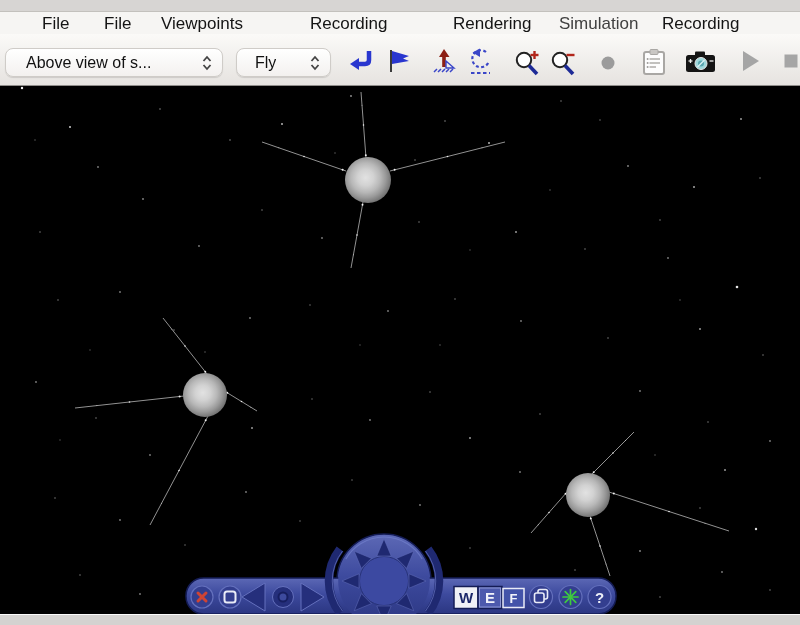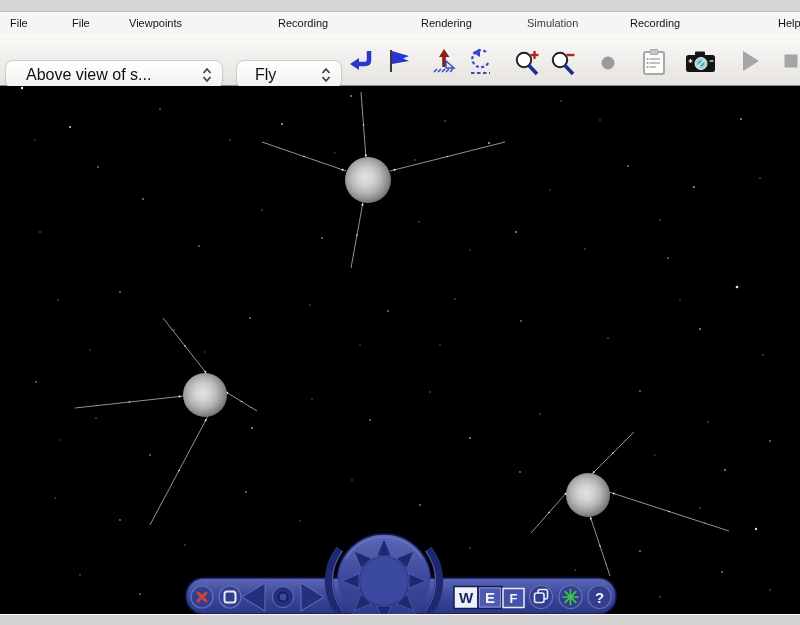--- a/index.html
+++ b/index.html
@@ -3,29 +3,29 @@
 <meta charset="utf-8">
 <style>
   html,body{margin:0;padding:0;}
   body{width:800px;height:625px;overflow:hidden;position:relative;
        font-family:"Liberation Sans",sans-serif;background:#000;}
 
   
   .top-strip{position:absolute;top:0;left:0;width:800px;height:12px;
              background:#d7d5d3;border-bottom:1px solid #c3c1bd;box-sizing:border-box;}
   .menubar{position:absolute;top:12px;left:0;width:800px;height:22px;background:#f6f5f3;}
-  .menu-item{position:absolute;top:1px;height:21px;line-height:21px;font-size:11px;
-             color:#141414;white-space:nowrap;cursor:default;}
+  .menu-item{position:absolute;top:1px;height:21px;line-height:21px;font-size:17px;
+             color:#141414;white-space:nowrap;cursor:default;margin-left:32px;}
   .menu-item.disabled{color:#404040;}
 
   
   .toolbar{position:absolute;top:34px;left:0;width:800px;height:52px;
            background:linear-gradient(#fbfaf8,#eceae7 70%,#e6e3e0);
            border-bottom:1px solid #8f8d8a;box-sizing:border-box;}
-  .select{position:absolute;top:26px;height:29px;box-sizing:border-box;
+  .select{position:absolute;top:14px;height:29px;box-sizing:border-box;
           background:linear-gradient(#ffffff,#f3f1ef);
           border:1px solid #cfccc8;border-radius:8px;
           box-shadow:0 1px 1px rgba(0,0,0,.12);
           font-size:16px;color:#111;display:flex;align-items:center;}
   .select .label{white-space:nowrap;overflow:hidden;}
   .select .chev{margin-left:auto;display:flex;align-items:center;}
   .tbicon{position:absolute;top:14px;display:flex;align-items:center;cursor:default;}
 
   
   #scene-svg{position:absolute;top:86px;left:0;}
@@ -60,21 +60,21 @@
   <div class="select" style="left:5px;width:218px;padding:0 10px 0 20px">
     <span class="label">Above view of s...</span>
     <span class="chev">
       <svg width="10" height="16" viewBox="0 0 10 16">
         <path d="M1.5 6 L5 2 L8.5 6" fill="none" stroke="#444" stroke-width="1.8"></path>
         <path d="M1.5 10 L5 14 L8.5 10" fill="none" stroke="#444" stroke-width="1.8"></path>
       </svg>
     </span>
   </div>
 
-  <div class="select" style="left:236px;width:106px;padding:0 10px 0 18px">
+  <div class="select" style="left:236px;width:95px;padding:0 10px 0 18px">
     <span class="label">Fly</span>
     <span class="chev">
       <svg width="10" height="16" viewBox="0 0 10 16">
         <path d="M1.5 6 L5 2 L8.5 6" fill="none" stroke="#444" stroke-width="1.8"></path>
         <path d="M1.5 10 L5 14 L8.5 10" fill="none" stroke="#444" stroke-width="1.8"></path>
       </svg>
     </span>
   </div>
 
   <div class="tbicon" style="left:349px">

